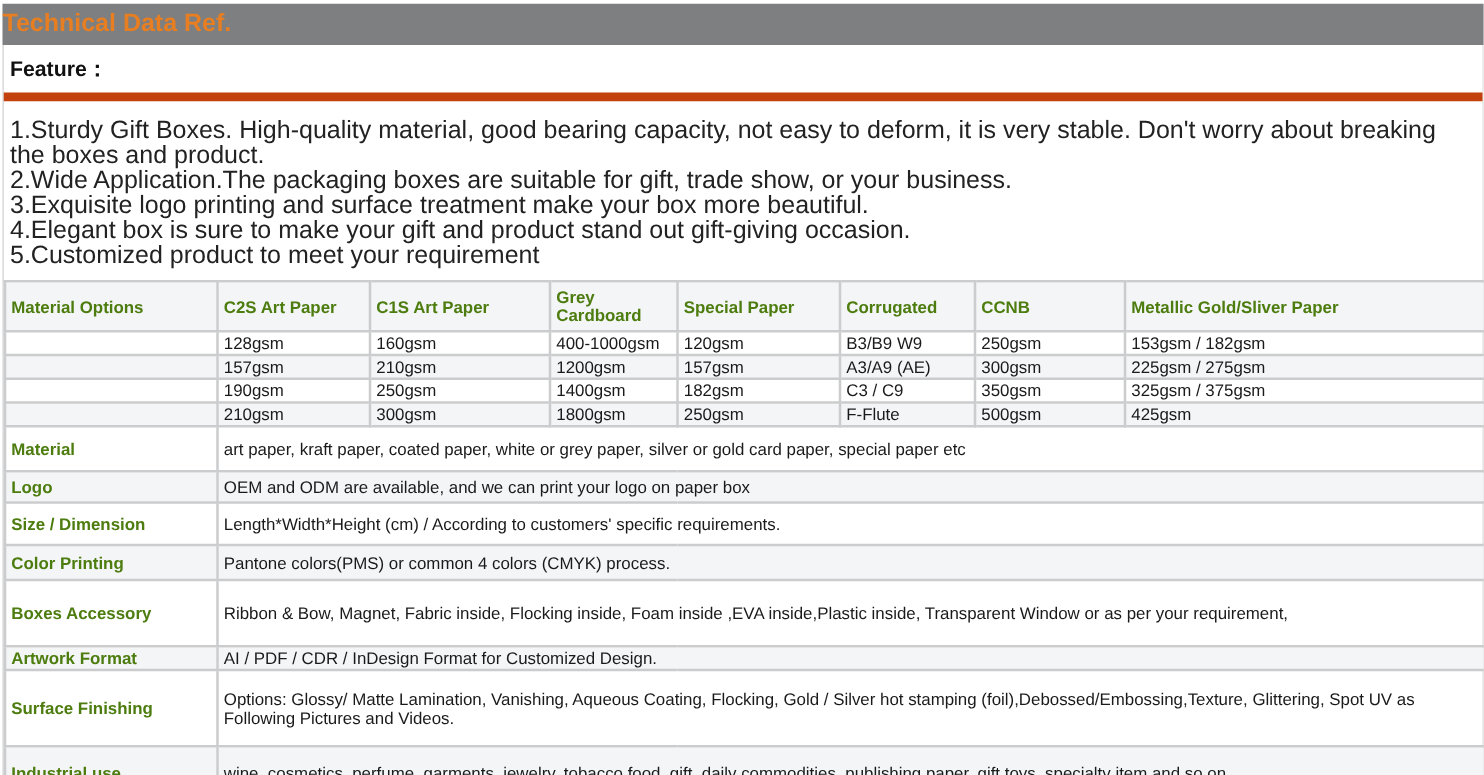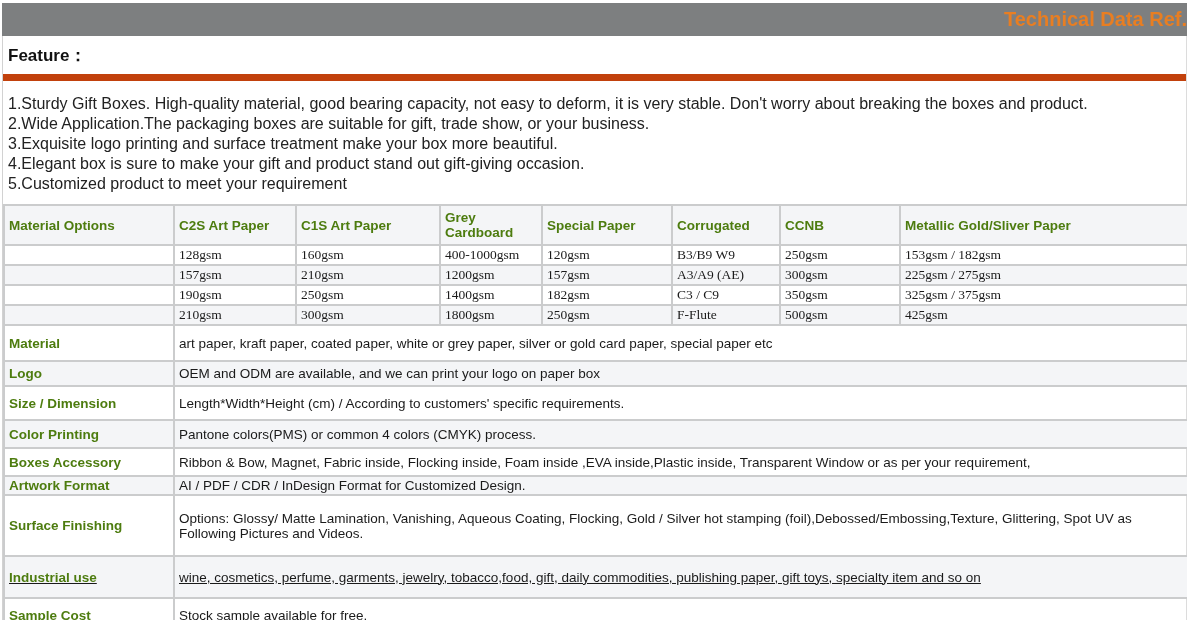--- a/index.html
+++ b/index.html
@@ -7,63 +7,63 @@
   body {
     width: 1187px; height: 620px; overflow: hidden;
     background: #ffffff;
     font-family: "Liberation Sans", sans-serif;
     color: #1a1a1a;
   }
   .titlebar {
     margin: 3px 0 0 2px;
     height: 33px; line-height: 33px;
     background: #7d7f80;
-    text-align: right;
+    text-align: left;
     font-size: 20px; font-weight: bold;
     color: #e87e22;
   }
   .content {
     margin-left: 2px;
     border-left: 1px solid #d2d2d2;
     border-right: 1px solid #dcdcdc;
   }
   .feature-head {
     font-size: 17px; font-weight: bold;
     padding: 8px 0 7px 5px;
     border-bottom: 7px solid #c2410c;
     color: #111;
   }
   .feature-list {
     padding: 13px 6px 10px 5px;
-    font-size: 16px; line-height: 20px;
+    font-size: 20px; line-height: 20px;
     color: #222;
   }
   table.spec {
     width: 100%;
     border-collapse: collapse;
     table-layout: fixed;
     font-size: 13.5px;
   }
   table.spec th, table.spec td {
     border: 2px solid #cbcccd;
     padding: 1px 4px;
     vertical-align: middle;
     text-align: left;
     font-weight: normal;
     overflow: hidden;
   }
   table.spec th { font-weight: bold; color: #4d7c0f; }
   tr.alt { background: #f4f5f7; }
   tr.hdr { height: 40px; }
-  tr.rdata { height: 15px; font-family: Liberation Serif, serif; }
+  tr.rdata { height: 15px; }
   tr.det0 { height: 36px; }
   tr.det1 { height: 25px; }
   tr.det2 { height: 34px; }
   tr.det3 { height: 28px; }
-  tr.det4 { height: 28px; }
+  tr.det4 { height: 53px; }
   tr.det5 { height: 18px; margin-top: 39px; }
   tr.det6 { height: 61px; margin-top: 16px; }
   tr.det7 { height: 42px; text-decoration: underline; }
   tr.det8 { height: 34px; }
   td.val { padding-left: 6px; }
   th.mat-left { border-left: 2px solid #c18a3c; }
 </style>
 </head>
 <body>
 

